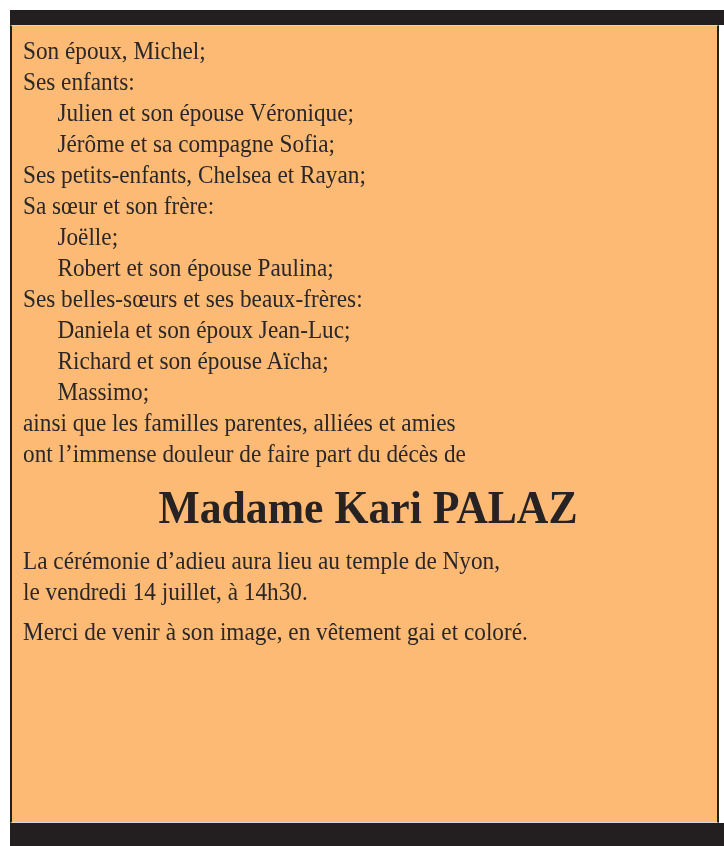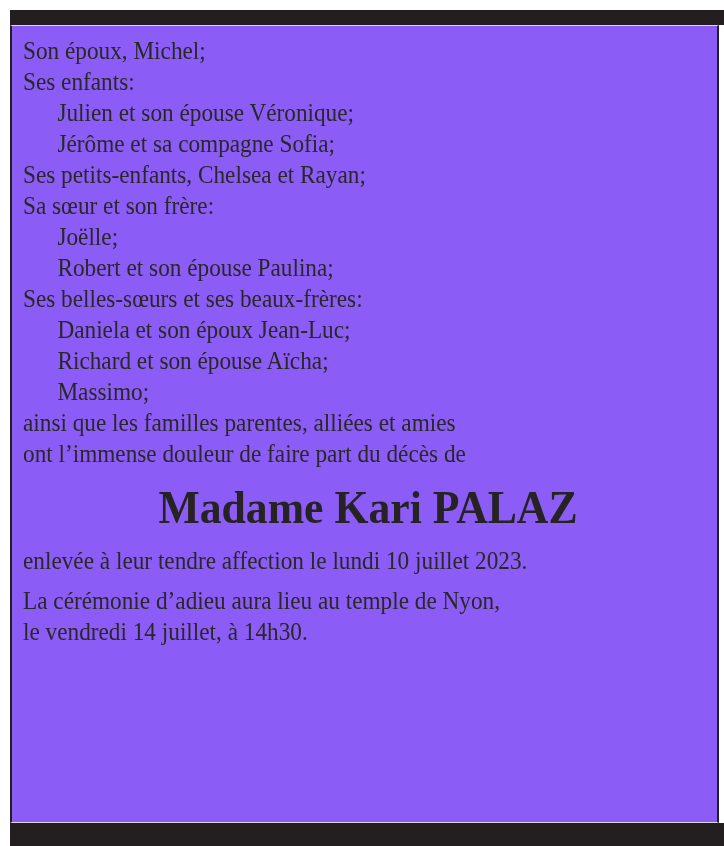--- a/index.html
+++ b/index.html
@@ -10,21 +10,21 @@
     font-family: "Liberation Serif", serif;
     color: #2b2728;
     overflow: hidden;
   }
   .frame { position: absolute; left: 10px; top: 10px; right: 0; bottom: 0; }
   .bar { background: #231f20; position: absolute; left: 0; right: 0; }
   .bar.top { top: 0; height: 15px; }
   .bar.bottom { bottom: 0; height: 23px; }
   .inner {
     position: absolute; top: 15px; bottom: 23px; left: 0; right: 5px;
-    background: #8b5cf6;
+    background: #fdba74;
     border-left: 2px solid #231f20;
     border-right: 2px solid #231f20;
     border-top: 1px solid #d8d6d6;
     border-bottom: 1px solid #d8d6d6;
     box-sizing: border-box;
     padding: 9px 4px 0 11px;
     overflow: hidden;
   }
   .line {
     font-size: 25px;
@@ -67,28 +67,28 @@
       <div class="line">Ses belles-sœurs et ses beaux-frères:</div>
       <div class="line indent">Daniela et son époux Jean-Luc;</div>
       <div class="line indent">Richard et son épouse Aïcha;</div>
       <div class="line indent">Massimo;</div>
       <div class="line">ainsi que les familles parentes, alliées et amies</div>
       <div class="line">ont l’immense douleur de faire part du décès de</div>
     </div>
 
     <div class="title">Madame Kari PALAZ</div>
 
-    <div class="para">
-      <div class="line">enlevée à leur tendre affection le lundi 10 juillet 2023.</div>
-    </div>
 
     <div class="para">
       <div class="line">La cérémonie d’adieu aura lieu au temple de Nyon,</div>
       <div class="line">le vendredi 14 juillet, à 14h30.</div>
     </div>
 
+    <div class="para">
+      <div class="line">Merci de venir à son image, en vêtement gai et coloré.</div>
+    </div>
 
 
 
   </div>
 
   <div class="bar bottom"></div>
 </div>
 
 </body></html>

